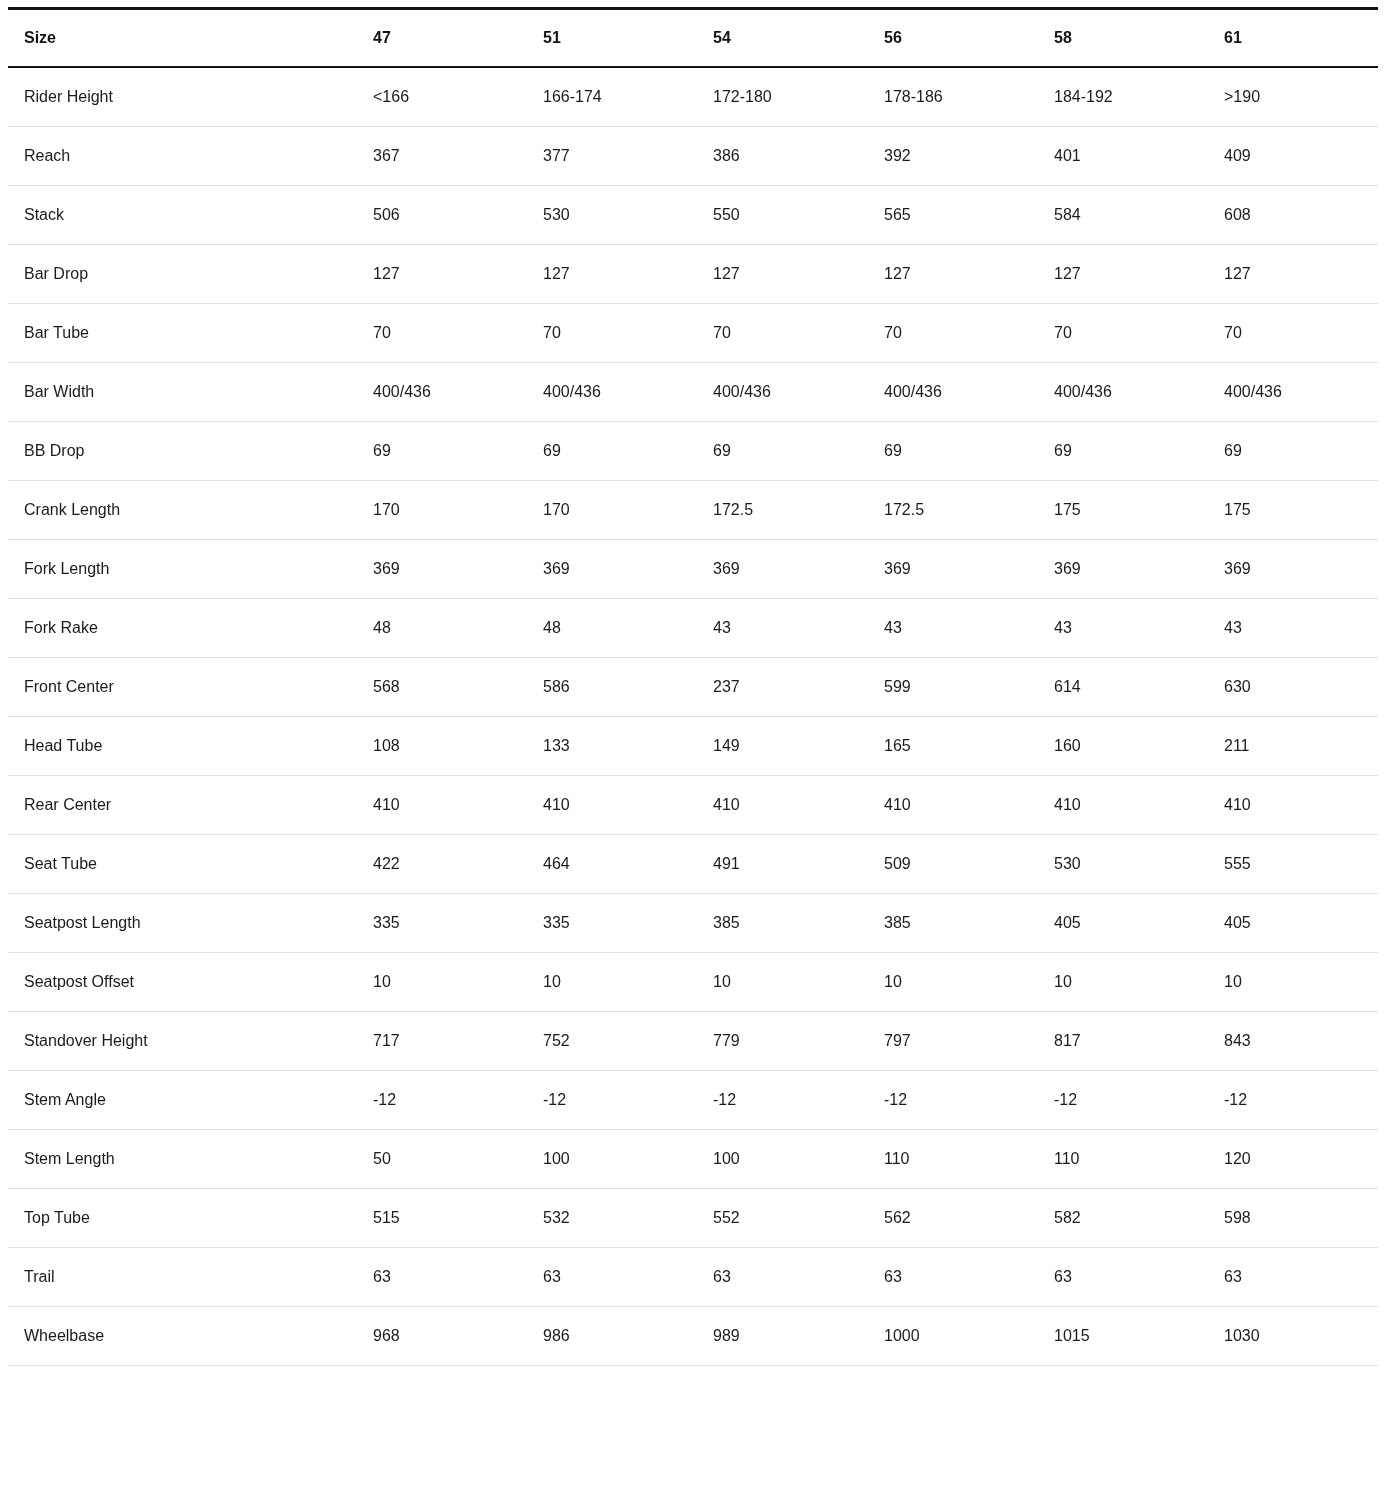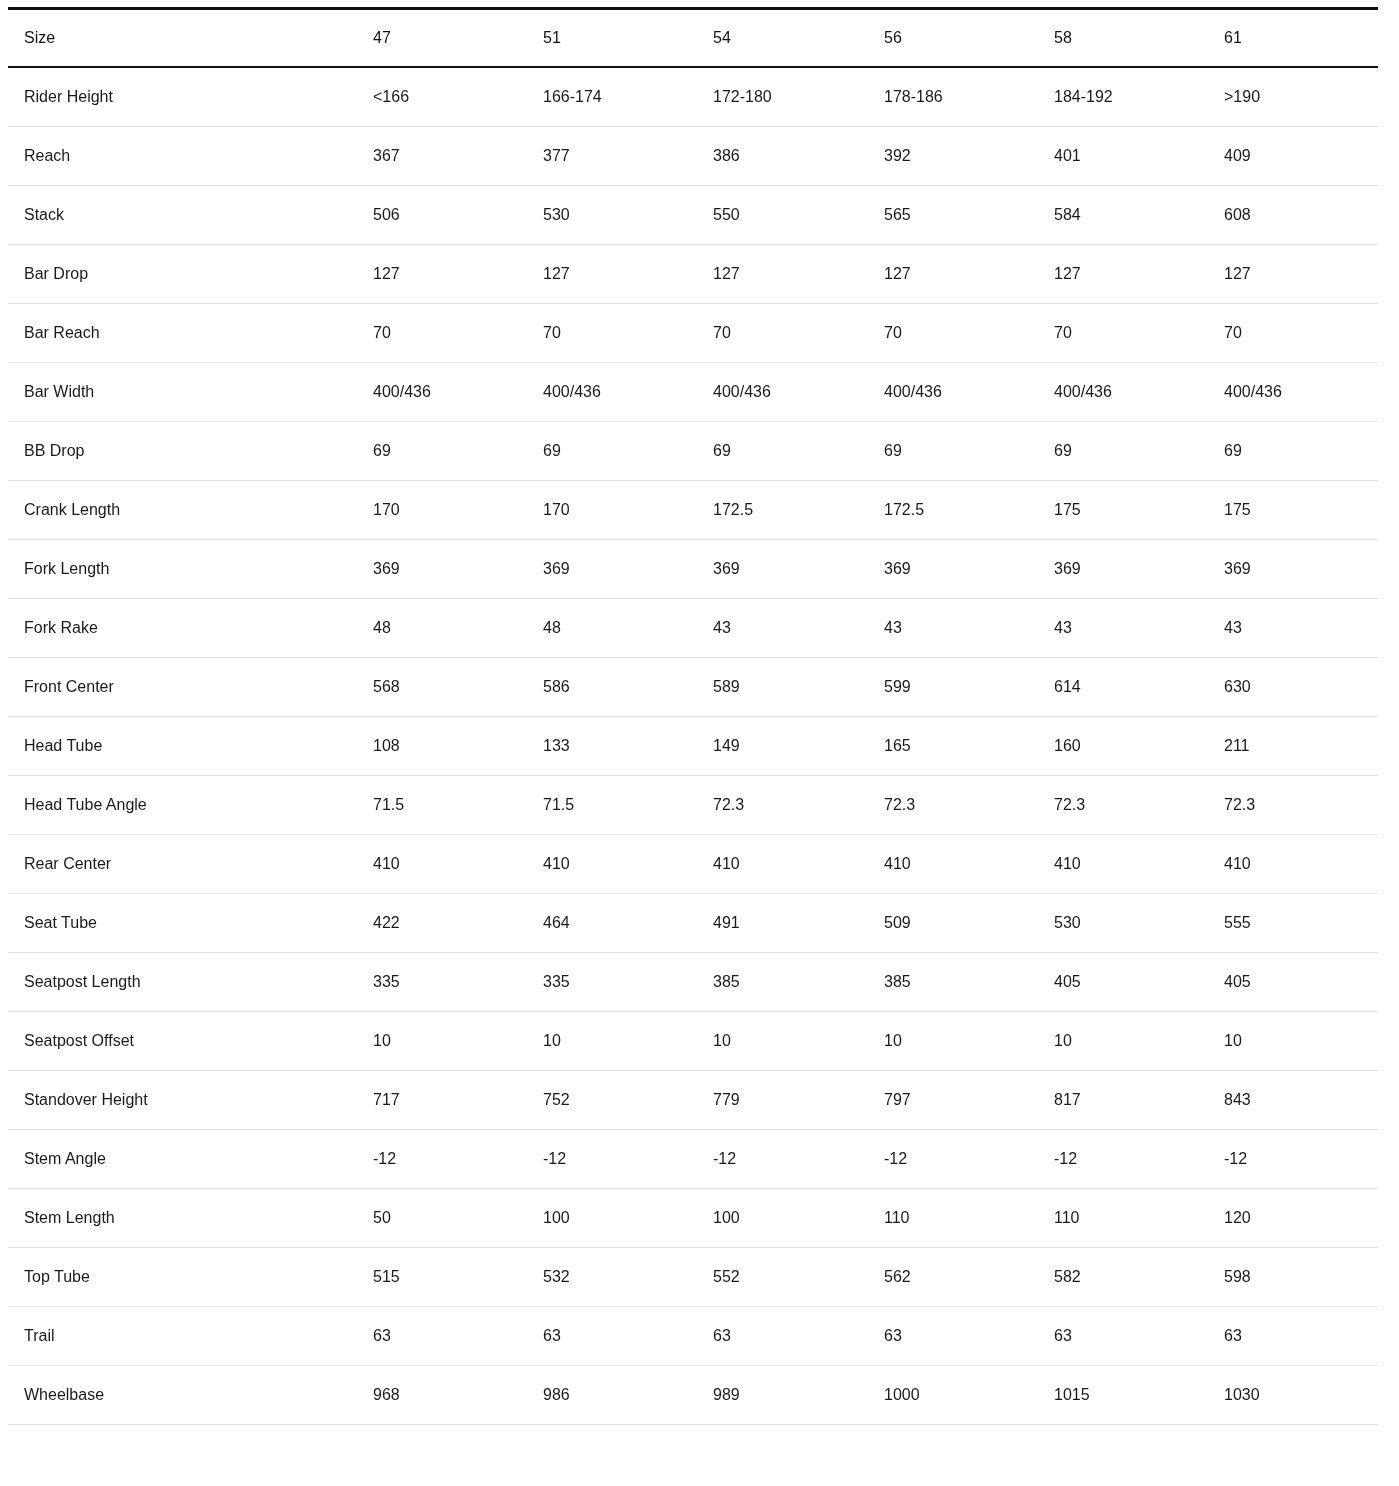--- a/index.html
+++ b/index.html
@@ -28,21 +28,21 @@
   col.c-label { width: 365px; }
   col.c-val   { width: 170px; }
   col.c-val3  { width: 171px; }
   col.c-last  { width: 154px; }
 
   thead th {
     height: 56px;
     text-align: left;
     vertical-align: middle;
     font-size: 16px;
-    font-weight: 400;
+    font-weight: 700;
     color: #141414;
     padding: 0;
     border-bottom: 2px solid #121212;
   }
   thead th.rowlabel { padding-left: 16px; }
 
   tbody td {
     height: 58px;
     text-align: left;
     vertical-align: middle;
@@ -113,21 +113,21 @@
           <tr>
             <td class="rowlabel">Bar Drop</td>
             <td>127</td>
             <td>127</td>
             <td>127</td>
             <td>127</td>
             <td>127</td>
             <td>127</td>
           </tr>
           <tr>
-            <td class="rowlabel">Bar Reach</td>
+            <td class="rowlabel">Bar Tube</td>
             <td>70</td>
             <td>70</td>
             <td>70</td>
             <td>70</td>
             <td>70</td>
             <td>70</td>
           </tr>
           <tr>
             <td class="rowlabel">Bar Width</td>
             <td>400/436</td>
@@ -170,44 +170,35 @@
             <td>48</td>
             <td>43</td>
             <td>43</td>
             <td>43</td>
             <td>43</td>
           </tr>
           <tr>
             <td class="rowlabel">Front Center</td>
             <td>568</td>
             <td>586</td>
-            <td>589</td>
+            <td>237</td>
             <td>599</td>
             <td>614</td>
             <td>630</td>
           </tr>
           <tr>
             <td class="rowlabel">Head Tube</td>
             <td>108</td>
             <td>133</td>
             <td>149</td>
             <td>165</td>
             <td>160</td>
             <td>211</td>
           </tr>
           <tr>
-            <td class="rowlabel">Head Tube Angle</td>
-            <td>71.5</td>
-            <td>71.5</td>
-            <td>72.3</td>
-            <td>72.3</td>
-            <td>72.3</td>
-            <td>72.3</td>
-          </tr>
-          <tr>
             <td class="rowlabel">Rear Center</td>
             <td>410</td>
             <td>410</td>
             <td>410</td>
             <td>410</td>
             <td>410</td>
             <td>410</td>
           </tr>
           <tr>
             <td class="rowlabel">Seat Tube</td>

